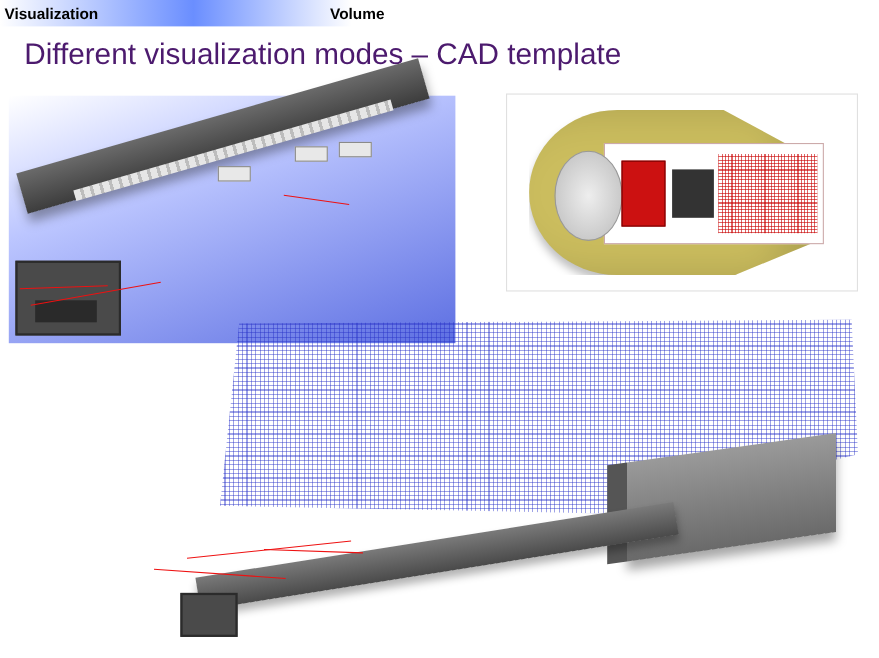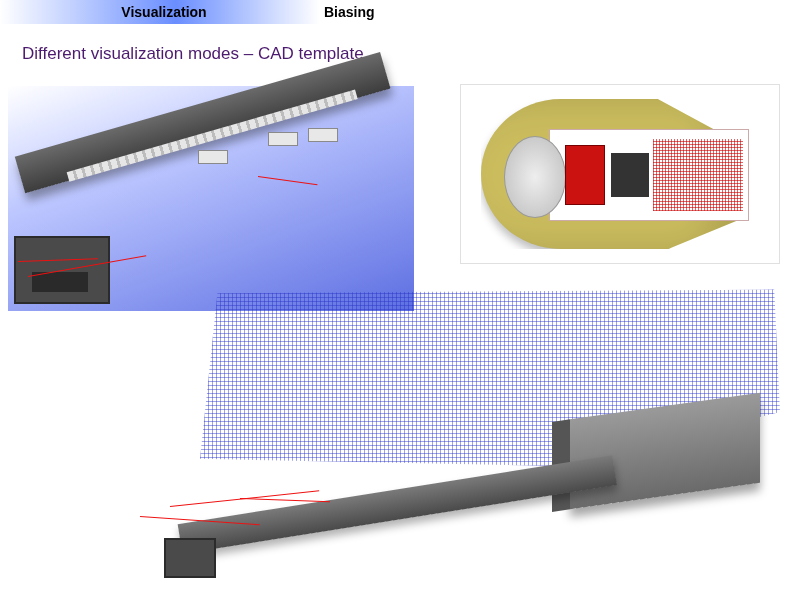--- a/index.html
+++ b/index.html
@@ -14,28 +14,28 @@
   .topbar {
     width: 100%;
     height: 24px;
     background: linear-gradient(to right, #ffffff 0%, #6a8eff 22%, #ffffff 40%, #ffffff 100%);
     display: flex;
     align-items: center;
     font-size: 14px;
     font-weight: bold;
     color: #000;
   }
-  .tab-left { padding-left: 4px; width: 324px; text-align: center; }
+  .tab-left { padding-left: 4px; width: 300px; }
   .tab-mid { width: 230px; }
   .tab-right { flex: 1; text-align: right; padding-right: 12px; }
 
   .title {
-    margin: 20px 0 12px 22px;
+    margin: 10px 0 12px 22px;
     font-family: Verdana, Geneva, sans-serif;
-    font-size: 17px;
+    font-size: 27px;
     font-weight: 400;
     color: #4c1a6e;
   }
 
   .canvas {
     position: relative;
     width: 100%;
     height: 520px;
   }
 
@@ -166,21 +166,21 @@
   .fig3 .box::after{
     content:""; position:absolute; left:-18px; top:0; width:18px; height:100%;
     background:#555;
   }
 </style>
 </head>
 <body>
 
 <div class="topbar">
   <div class="tab-left">Visualization</div>
-  <div class="tab-mid">Biasing</div>
+  <div class="tab-mid">Volume</div>
 </div>
 
 <h1 class="title">Different visualization modes – CAD template</h1>
 
 <div class="canvas">
 
   <div class="fig1">
     <div class="bar"></div>
     <div class="track"></div>
     <div class="chip a"></div>

